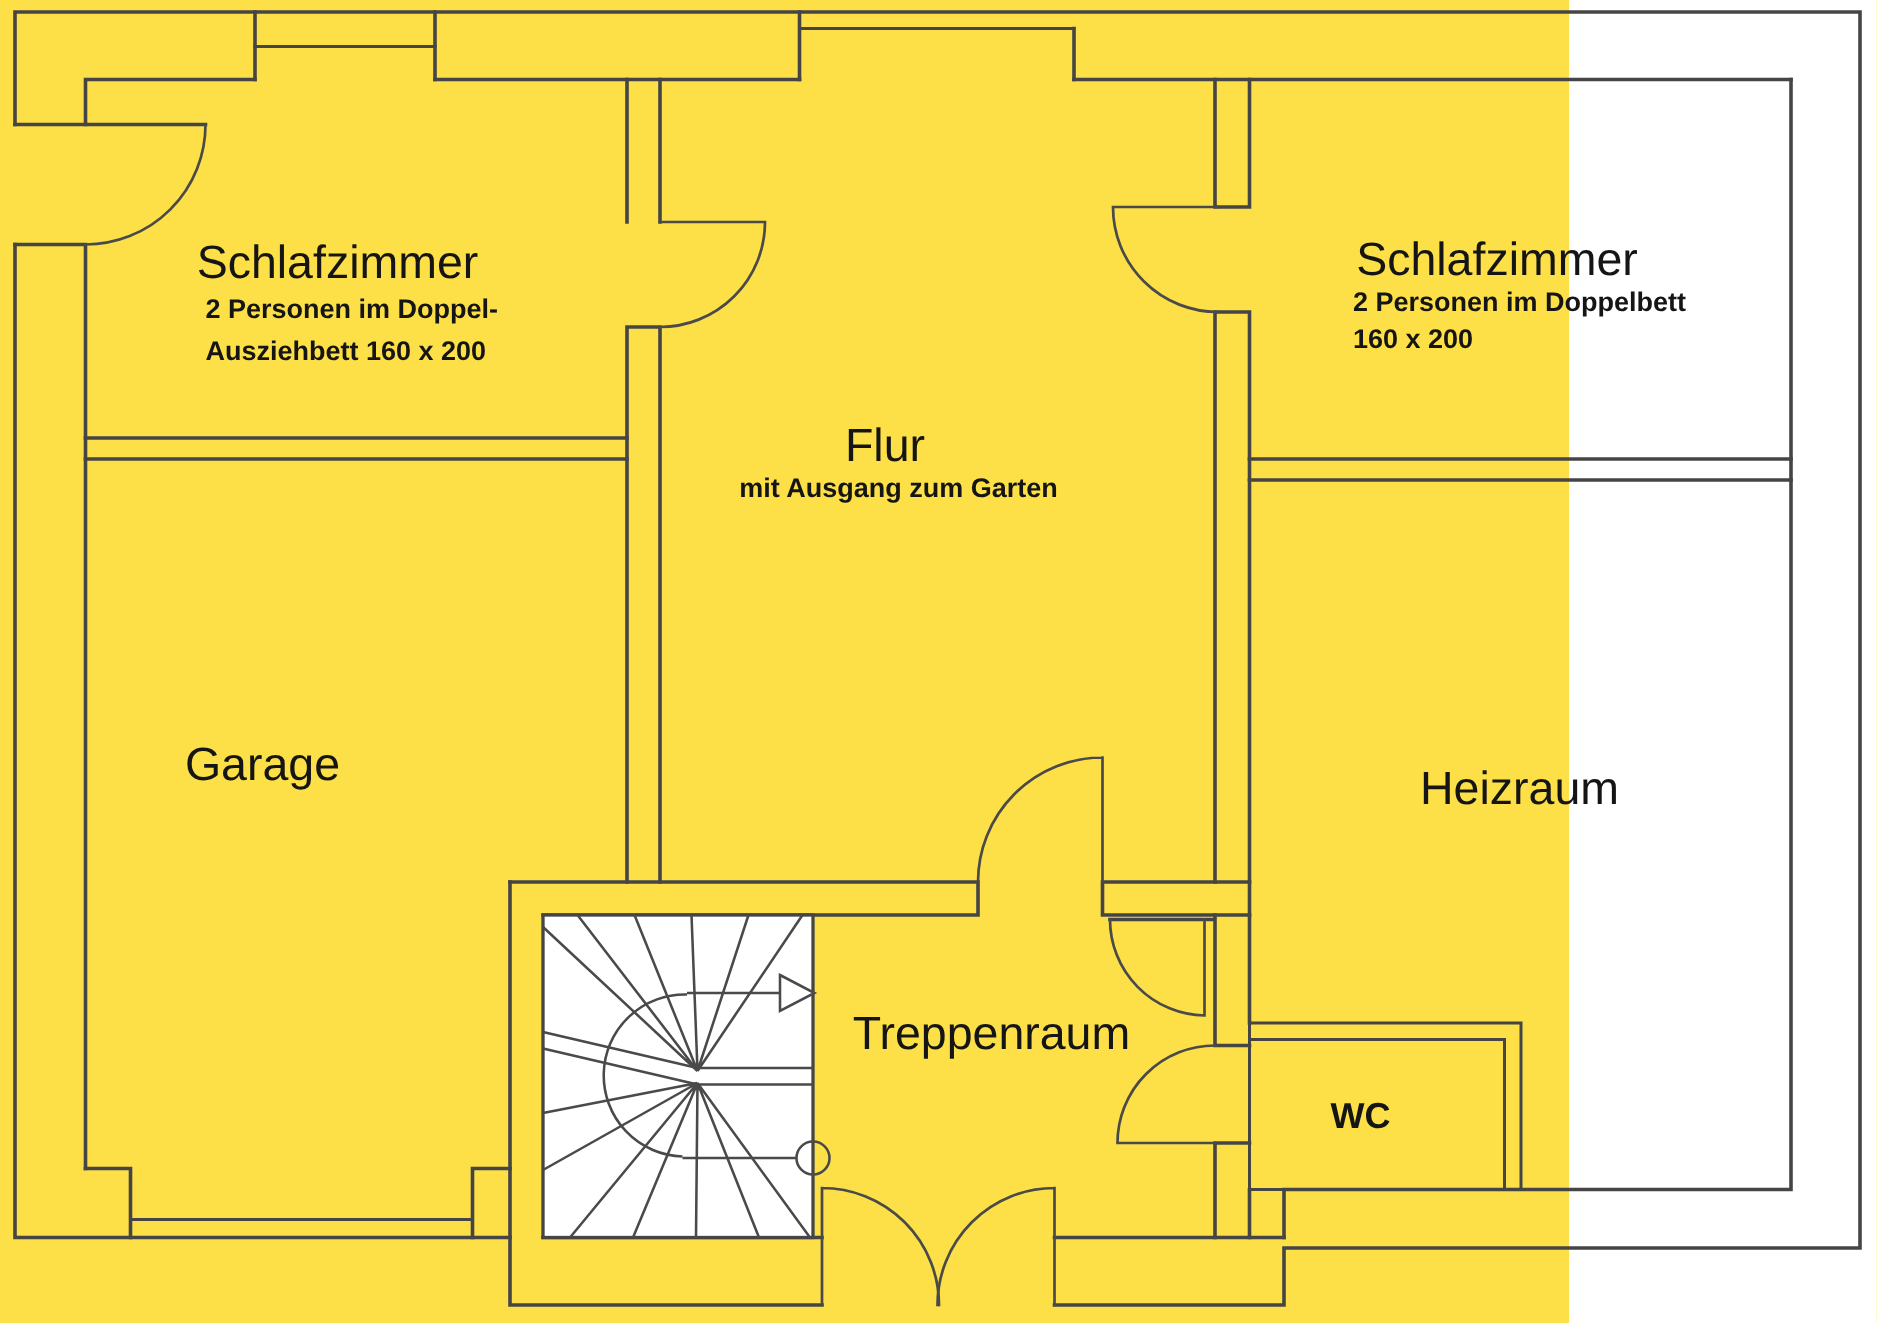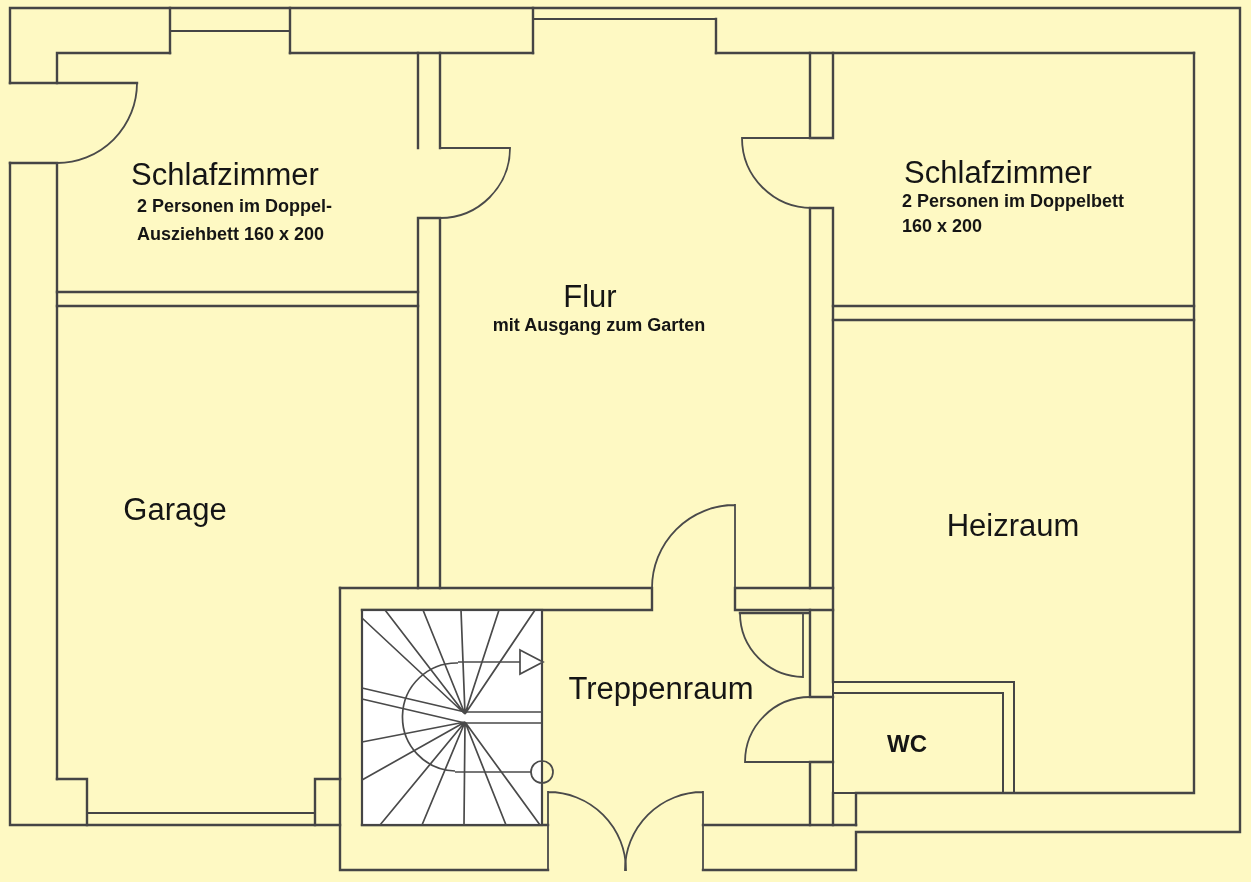--- a/index.html
+++ b/index.html
@@ -5,23 +5,23 @@
   html, body {
     margin: 0;
     padding: 0;
     width: 1251px;
     height: 882px;
     background: #ffffff;
     overflow: hidden;
   }
   #plan-wrap {
     position: relative;
-    width: 1251px;
+    width: 1046px;
     height: 882px;
-    background: #fef9c3;
+    background: #fde047;
   }
   svg { display: block; }
   .wall   { fill: none; stroke: #454545; stroke-width: 2.4; stroke-linecap: square; }
   .thin   { fill: none; stroke: #454545; stroke-width: 2;   stroke-linecap: square; }
   .door   { fill: none; stroke: #4a4a4a; stroke-width: 1.8; stroke-linecap: square; }
   .stair  { fill: none; stroke: #4a4a4a; stroke-width: 1.7; }
   .stairbox { fill: #ffffff; stroke: #454545; stroke-width: 2.2; }
   .arrowhead { fill: #ffffff; stroke: #4a4a4a; stroke-width: 1.7; }
   .room-title {
     font-family: "Liberation Sans", "DejaVu Sans", sans-serif;

